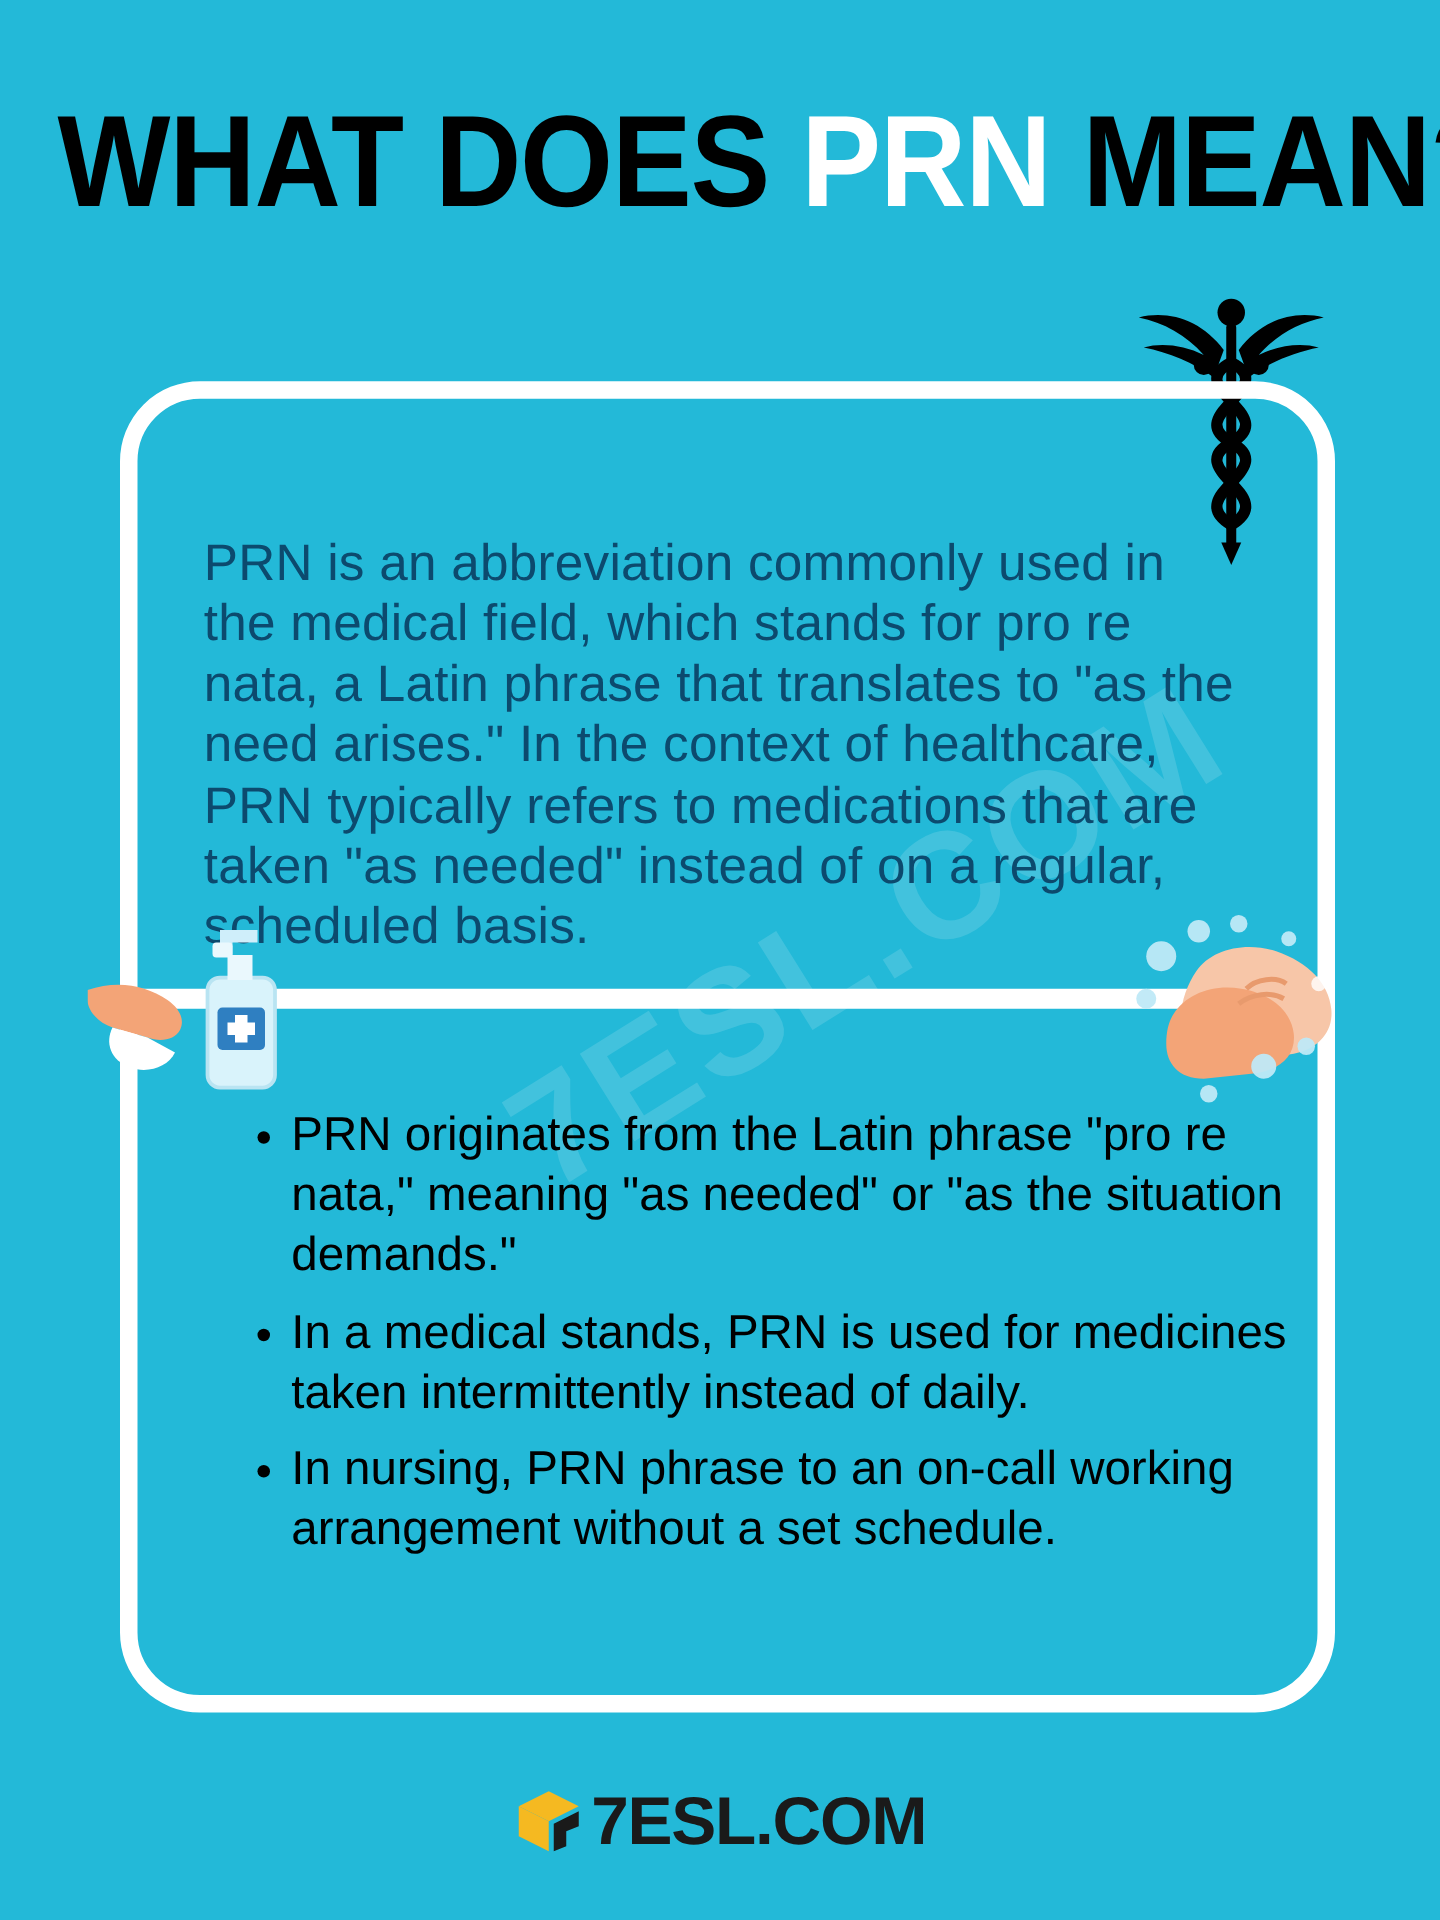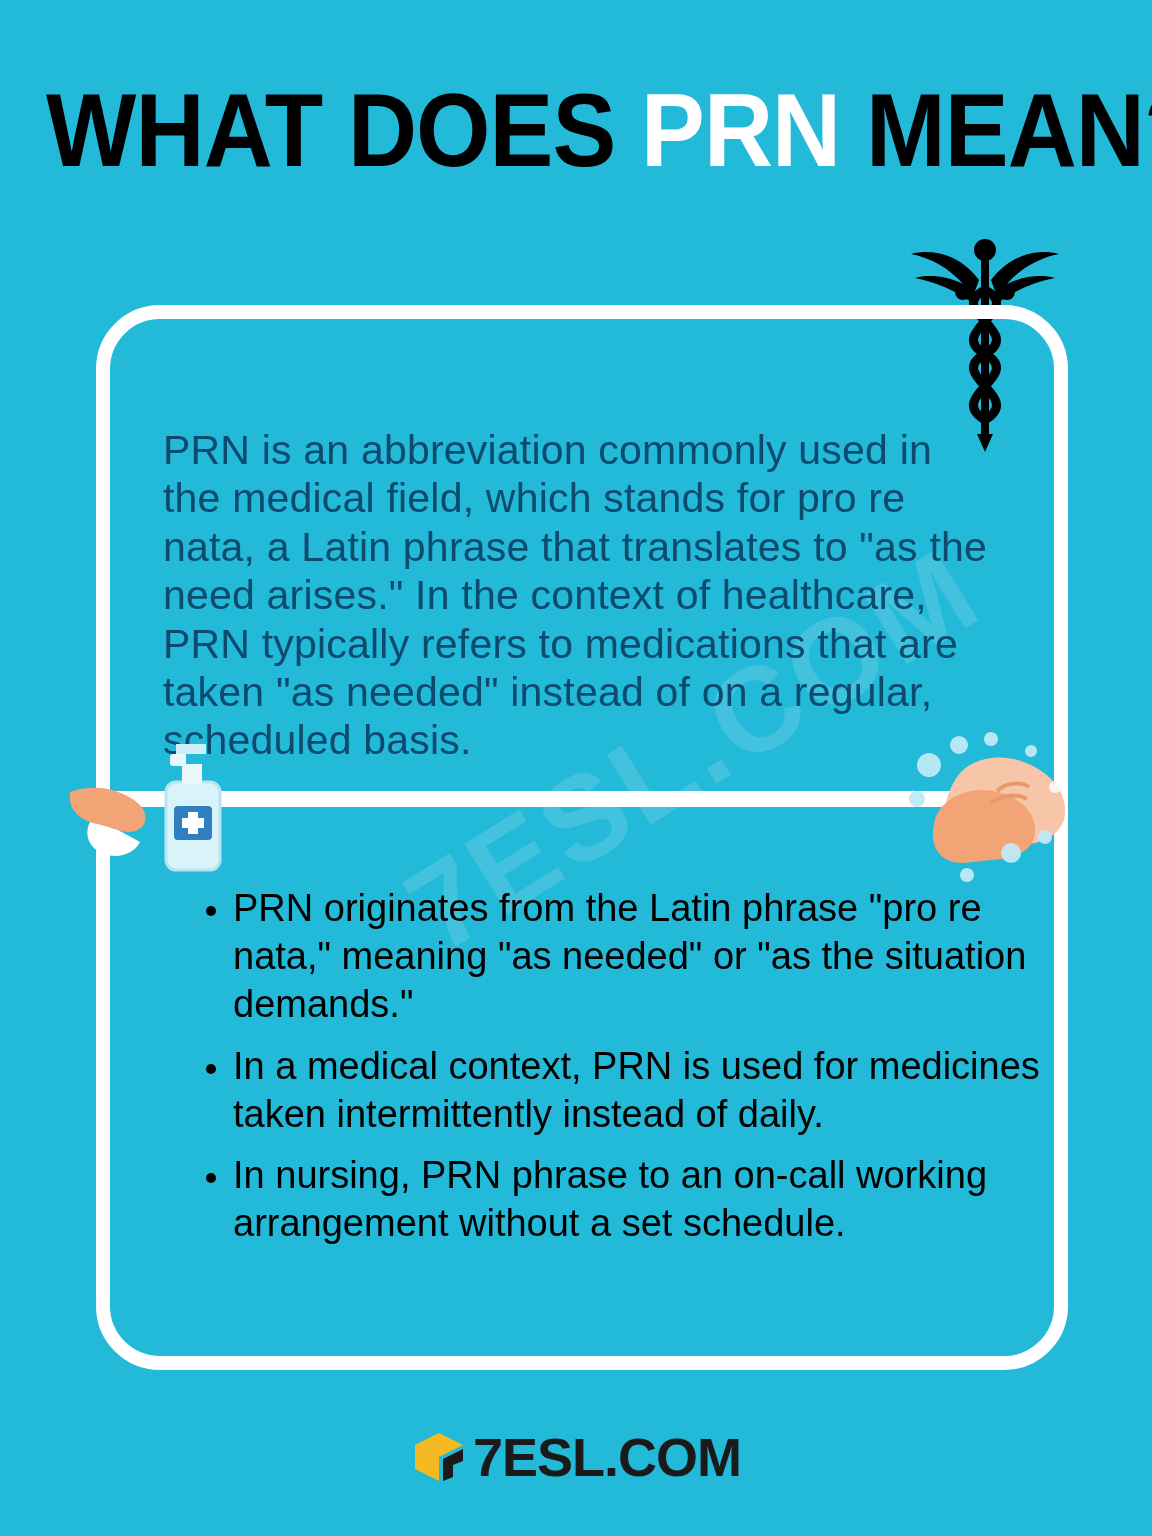--- a/index.html
+++ b/index.html
@@ -229,21 +229,21 @@
     <circle cx="126" cy="26" r="6" fill="#bfe9f7" opacity="0.95"></circle>
     <circle cx="106" cy="128" r="10" fill="#bfe9f7" opacity="0.95"></circle>
     <circle cx="140" cy="112" r="7" fill="#bfe9f7" opacity="0.95"></circle>
     <circle cx="62" cy="150" r="7" fill="#bfe9f7" opacity="0.95"></circle>
     <circle cx="150" cy="62" r="6" fill="#ffffff" opacity="0.8"></circle>
   </svg>
 </div>
 
 <ul class="bullets">
   <li>PRN originates from the Latin phrase "pro re nata," meaning "as needed" or "as the situation demands."</li>
-  <li>In a medical context, PRN is used for medicines taken intermittently instead of daily.</li>
+  <li>In a medical stands, PRN is used for medicines taken intermittently instead of daily.</li>
   <li>In nursing, PRN phrase to an on-call working arrangement without a set schedule.</li>
 </ul>
 
 <div class="footer">
   <div class="logo-row">
     <span class="logo-mark">
       <svg viewBox="0 0 56 52" width="56" height="52" xmlns="http://www.w3.org/2000/svg">
         <path d="M4 14 L28 2 L52 14 L28 26 Z" fill="#f5b921"></path>
         <path d="M4 14 L4 38 L28 50 L28 26 Z" fill="#f5b921"></path>
         <path d="M32 28 L52 18 L52 30 L42 34 L42 46 L32 50 Z" fill="#1a1a1a"></path>

